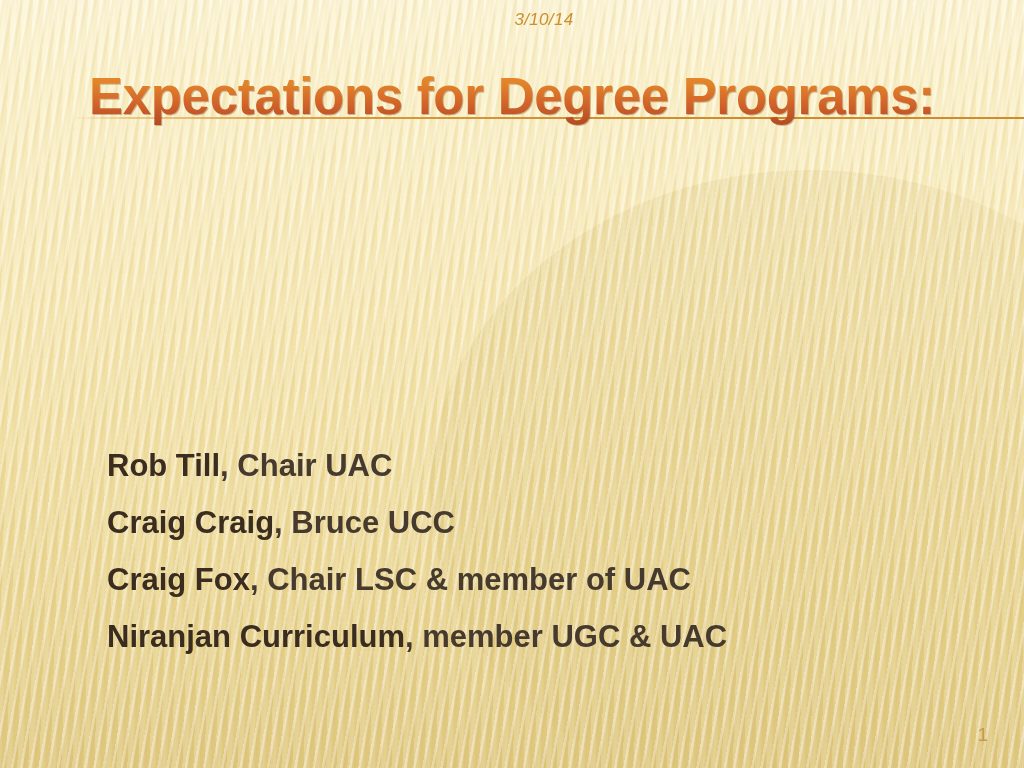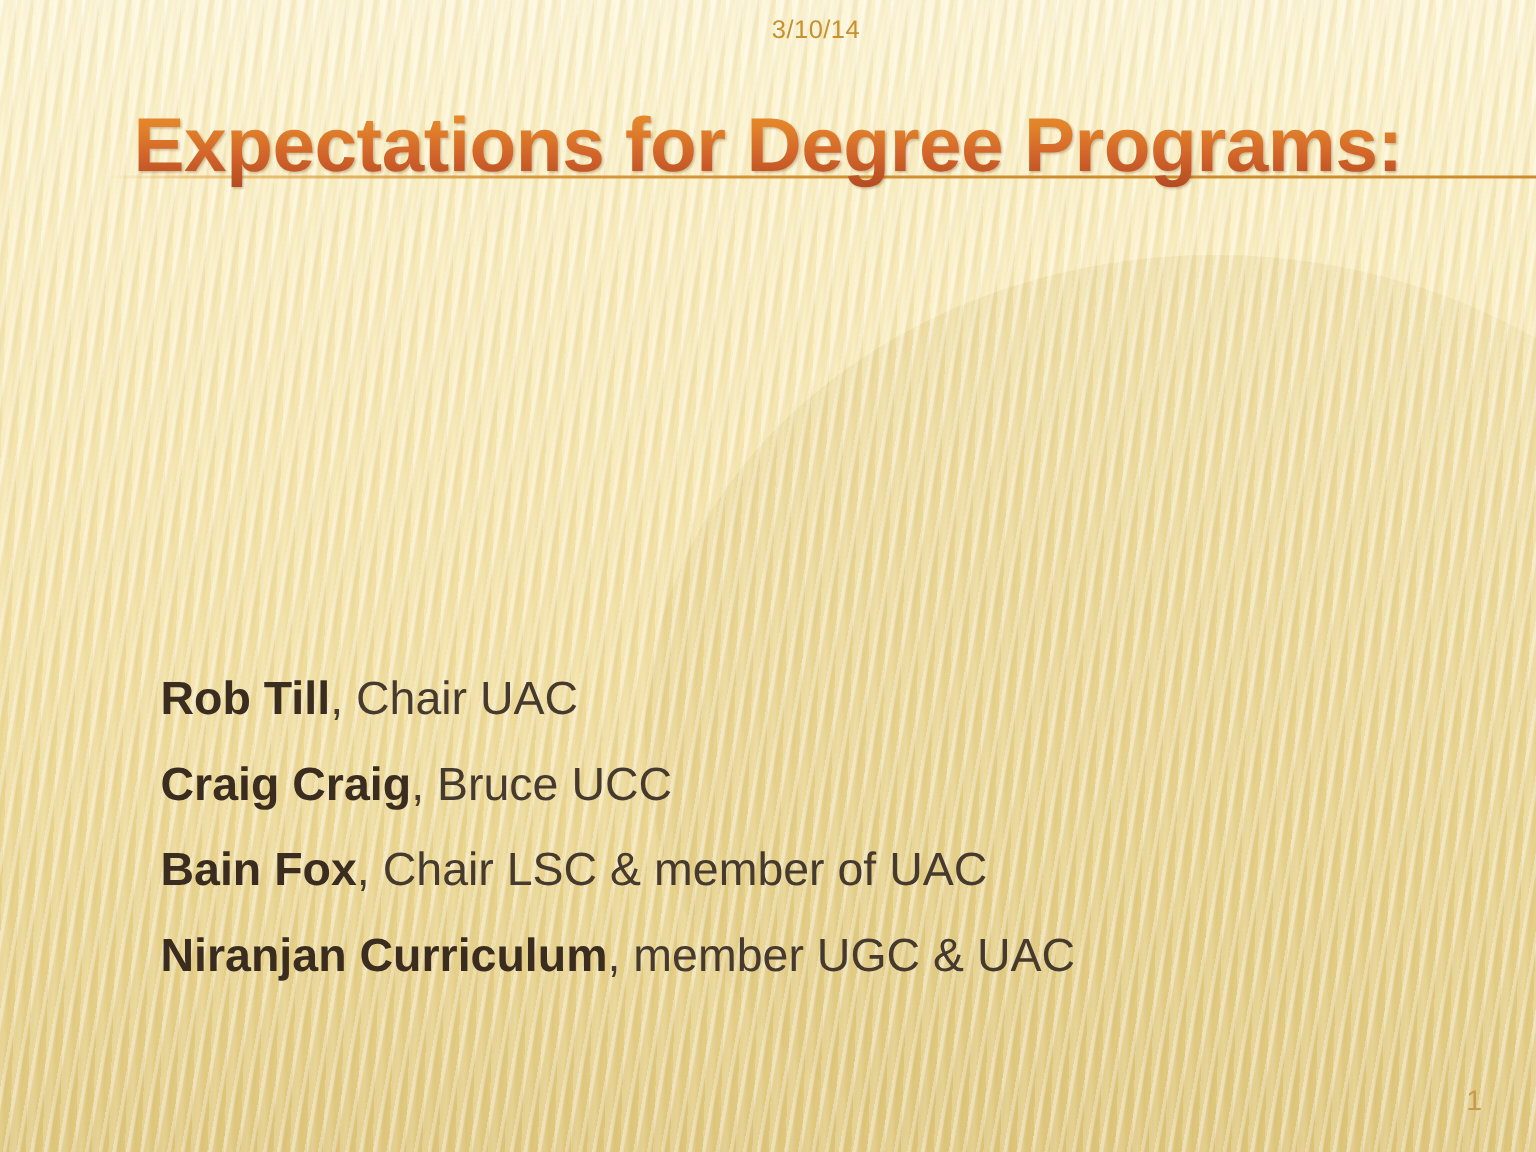--- a/index.html
+++ b/index.html
@@ -75,20 +75,21 @@
     position: absolute;
     top: 10px;
     left: 0;
     width: 848px;
     text-align: center;
     padding-left: 240px;
     box-sizing: border-box;
     font-size: 17px;
     color: #c8912f;
     letter-spacing: 0.3px;
+    font-style: italic;
   }
 
   
   #slide .title-rule {
     position: absolute;
     left: 72px;
     right: 0;
     top: 117px;
     height: 2px;
     background: linear-gradient(90deg,
@@ -150,21 +151,21 @@
     color: #3b2f23;
     line-height: 57px;
     white-space: nowrap;
   }
   #slide .name-row .person {
     font-weight: bold;
     color: #3a2d20;
     margin-top: 28px;
   }
   #slide .name-row .role {
-    font-weight: normal;
+    font-weight: bold;
     color: #463a2e;
   }
 
   
   #slide .slide-number {
     position: absolute;
     right: 36px;
     bottom: 22px;
     font-size: 19px;
     color: #c89a4e;
@@ -189,21 +190,21 @@
 
 
   <div class="names">
     <div class="name-row">
       <span class="person">Rob Till</span><span class="role">, Chair UAC</span>
     </div>
     <div class="name-row">
       <span class="person">Craig Craig</span><span class="role">, Bruce UCC</span>
     </div>
     <div class="name-row">
-      <span class="person">Bain Fox</span><span class="role">, Chair LSC &amp; member of UAC</span>
+      <span class="person">Craig Fox</span><span class="role">, Chair LSC &amp; member of UAC</span>
     </div>
     <div class="name-row">
       <span class="person">Niranjan Curriculum</span><span class="role">, member UGC &amp; UAC</span>
     </div>
   </div>
 
   <div class="slide-number">1</div>
 
 </div>
 

